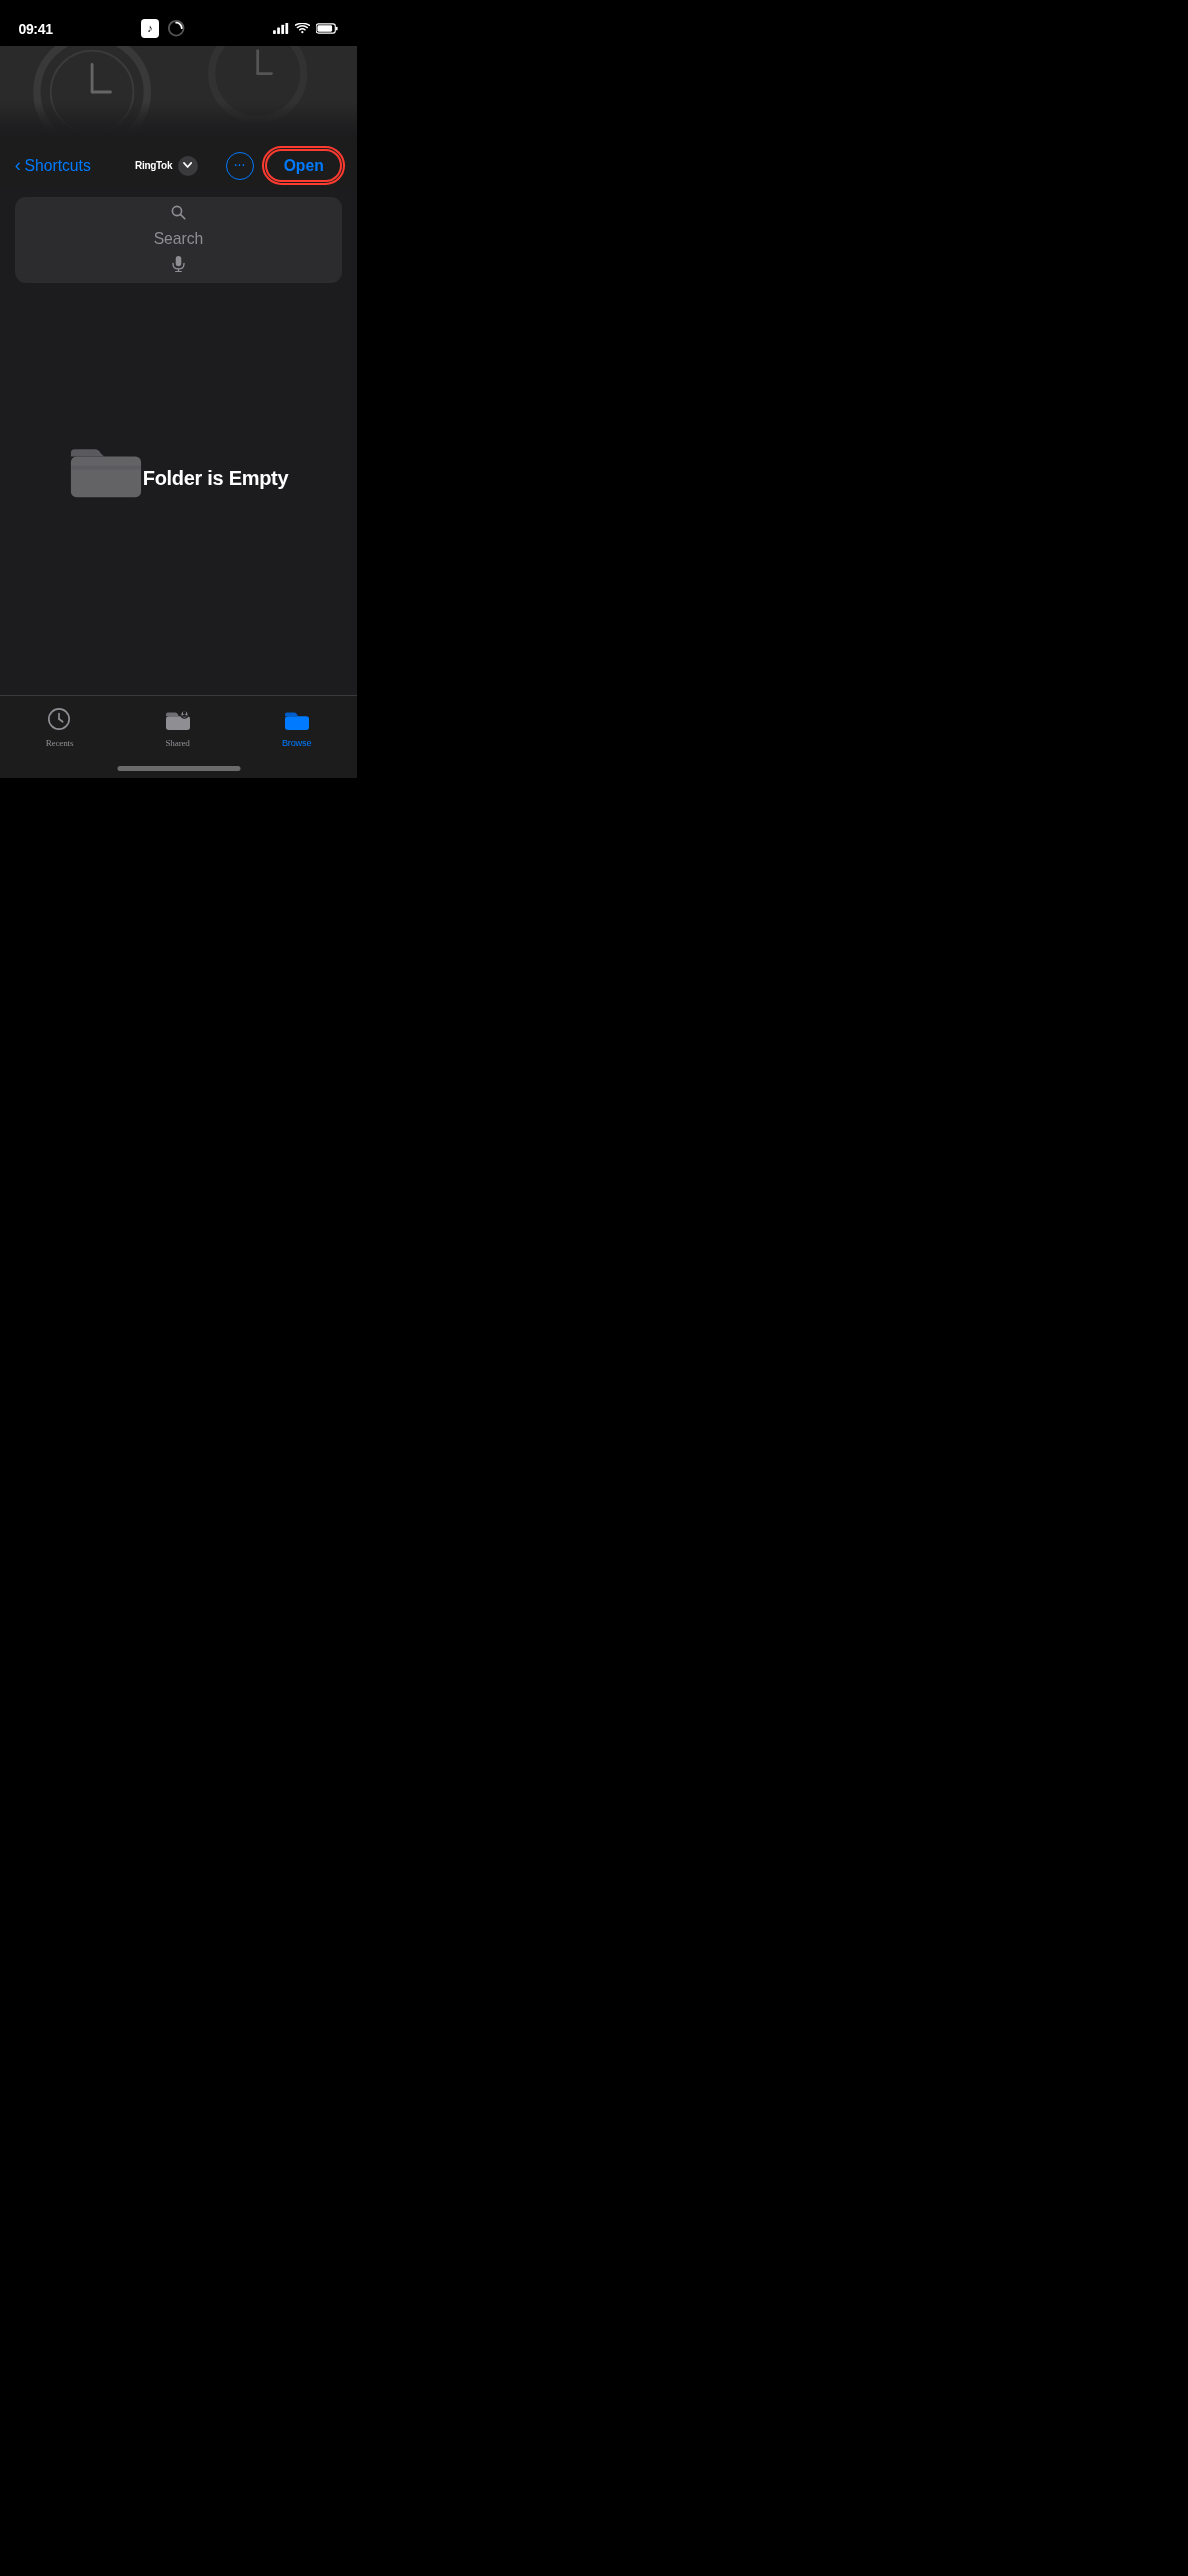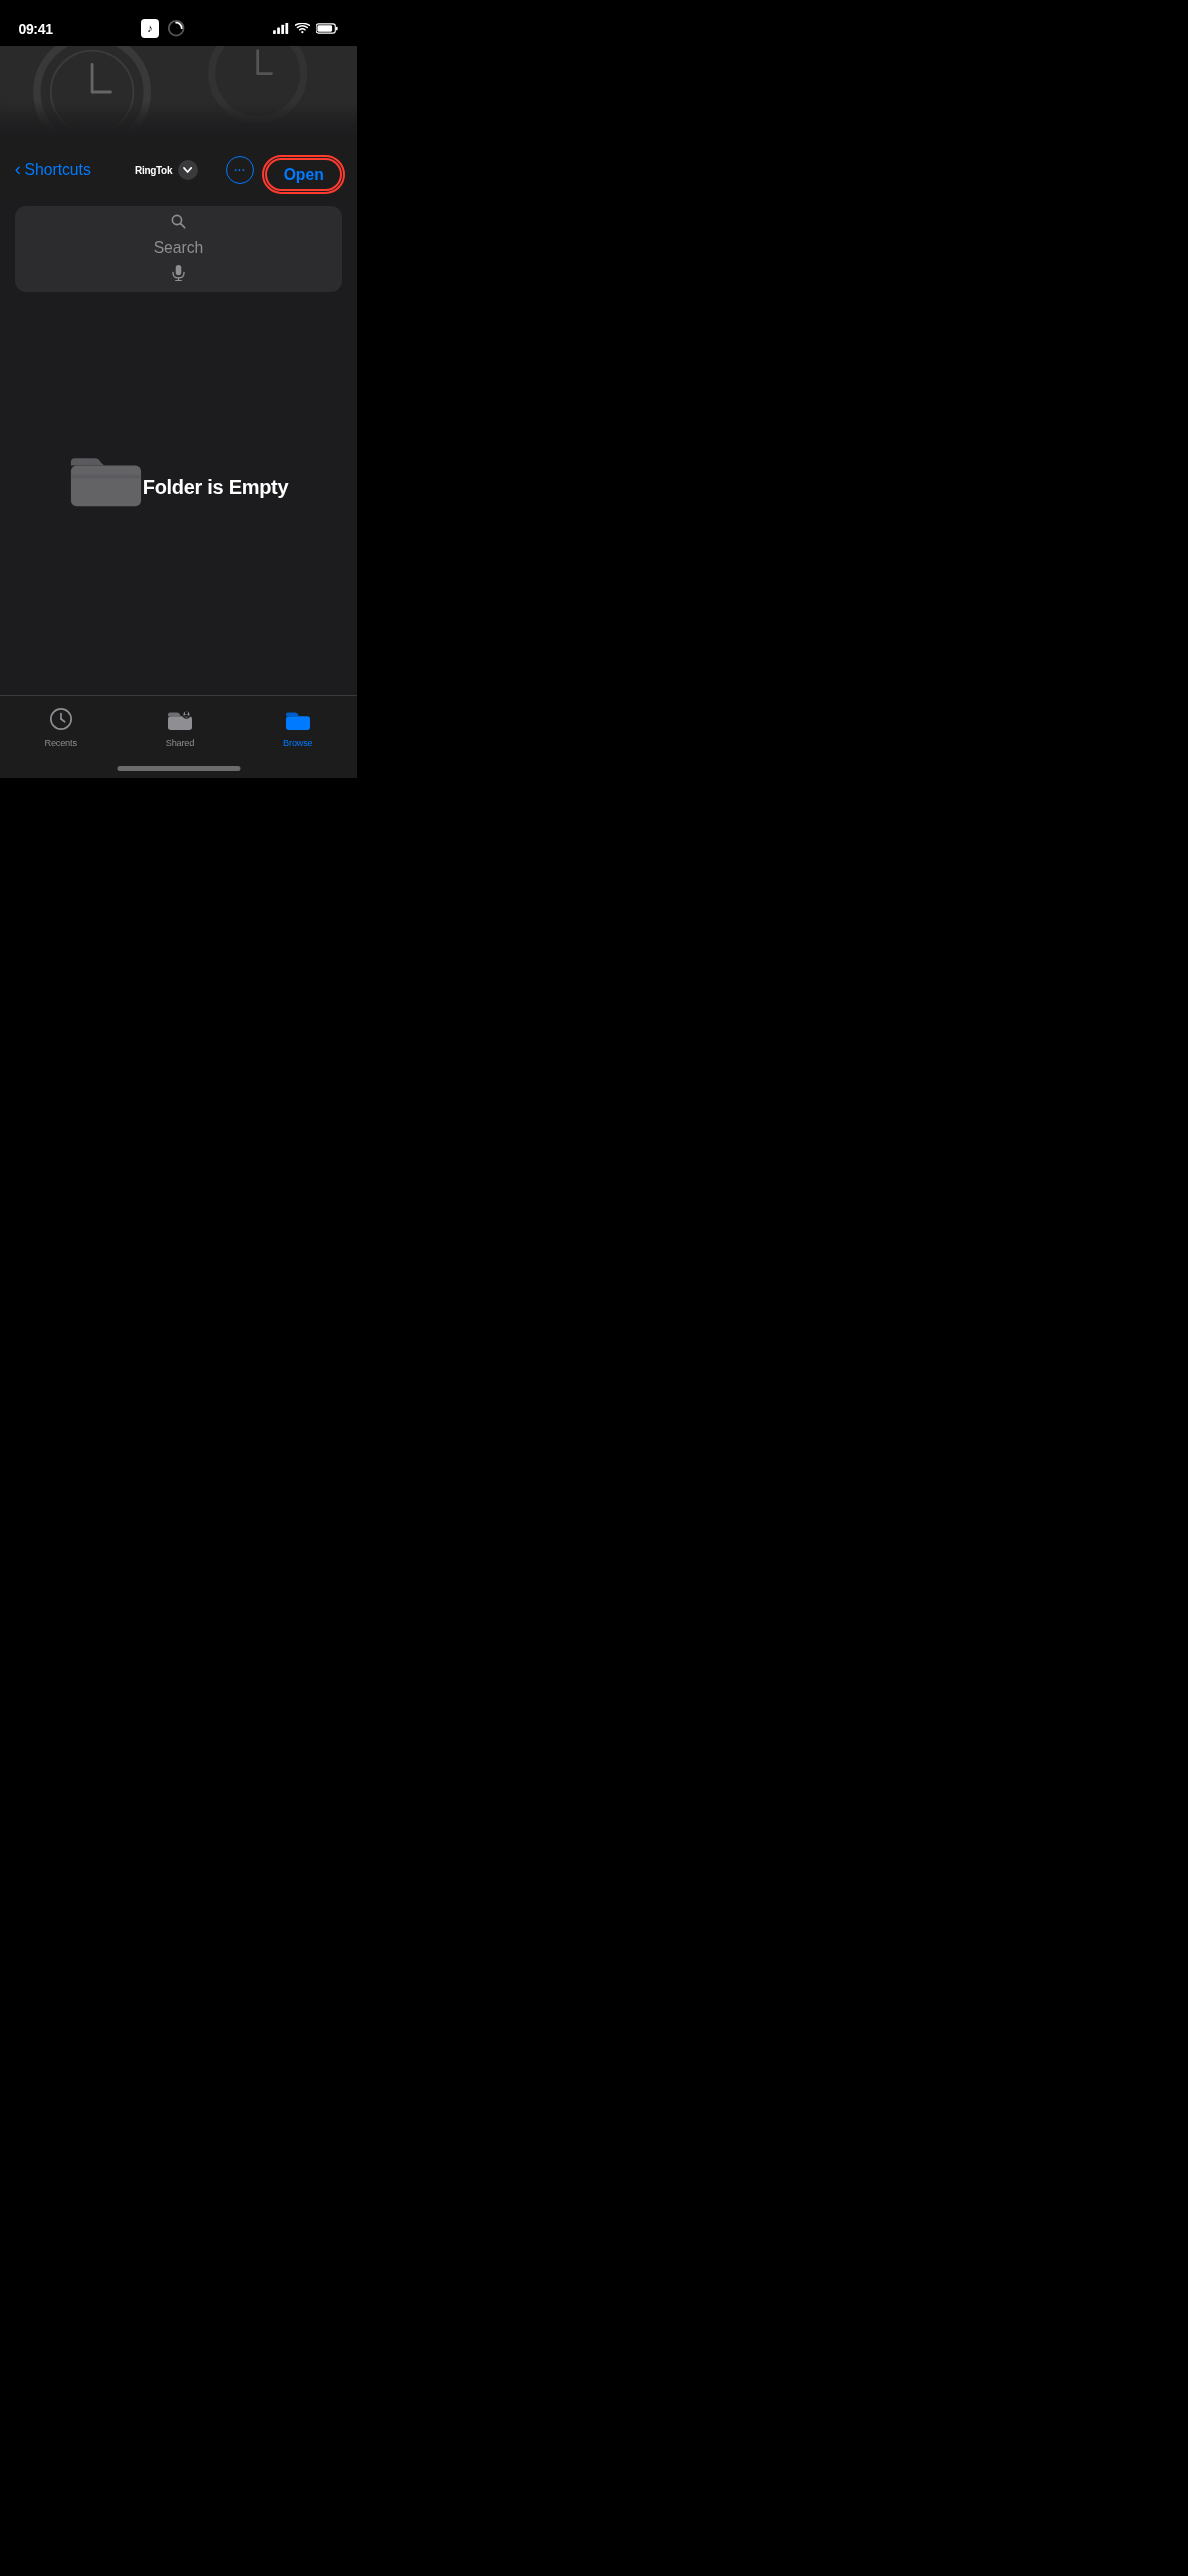--- a/index.html
+++ b/index.html
@@ -163,21 +163,20 @@
     .nav-open-btn {
       background: transparent;
       border: 2.8px solid #ff3b30;
       border-radius: 20px;
       padding: 5.5px 16.6px;
       color: #007aff;
       font-size: 15.7px;
       font-weight: 600;
       cursor: pointer;
       position: relative;
-      margin-top: 9px;
     }
 
     .open-circle-highlight {
       position: absolute;
       top: -4.6px;
       left: -4.6px;
       right: -4.6px;
       bottom: -4.6px;
       border: 2.8px solid #ff3b30;
       border-radius: 26px;
@@ -280,20 +279,21 @@
     .tab-item.active .tab-label {
       color: #007aff;
     }
 
     .tab-item.active .tab-icon {
       color: #007aff;
     }
 
     .tab-item.inactive .tab-label {
       color: #8e8e93;
+      font-family: Liberation Serif, serif;
     }
 
     .tab-item.inactive .tab-icon {
       color: #8e8e93;
     }
 
     
     .home-indicator {
       position: absolute;
       bottom: 7.4px;

